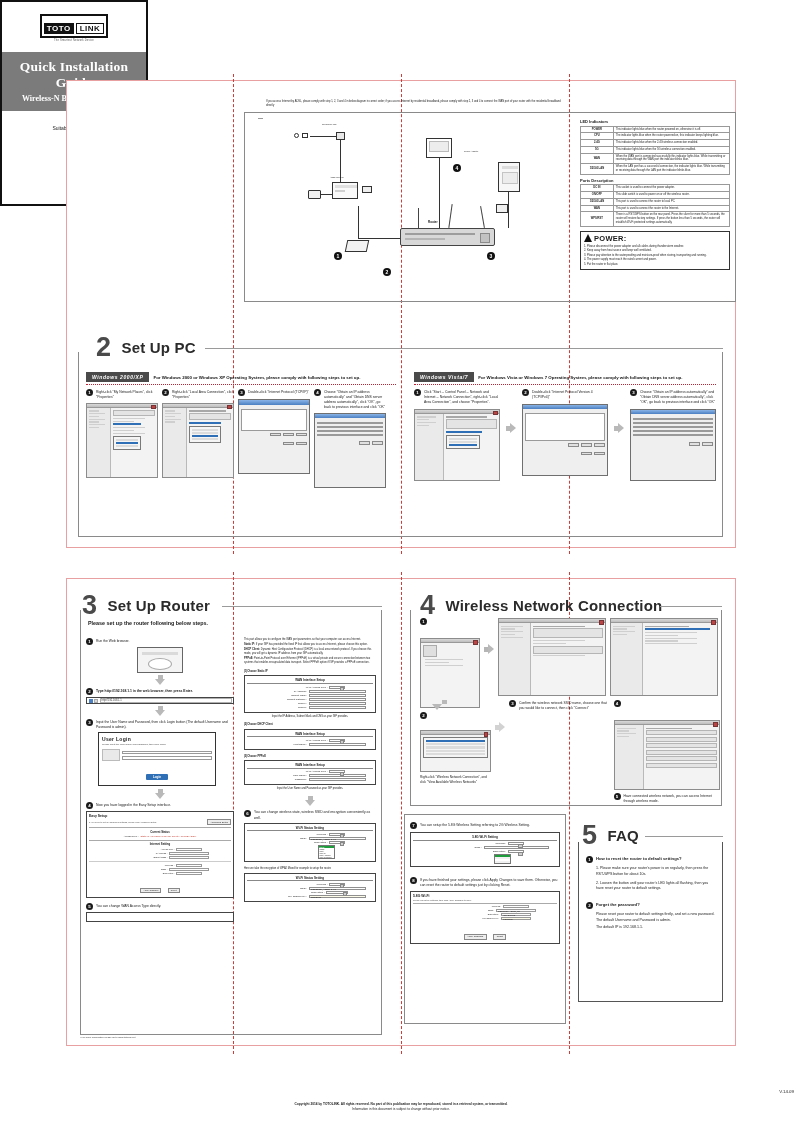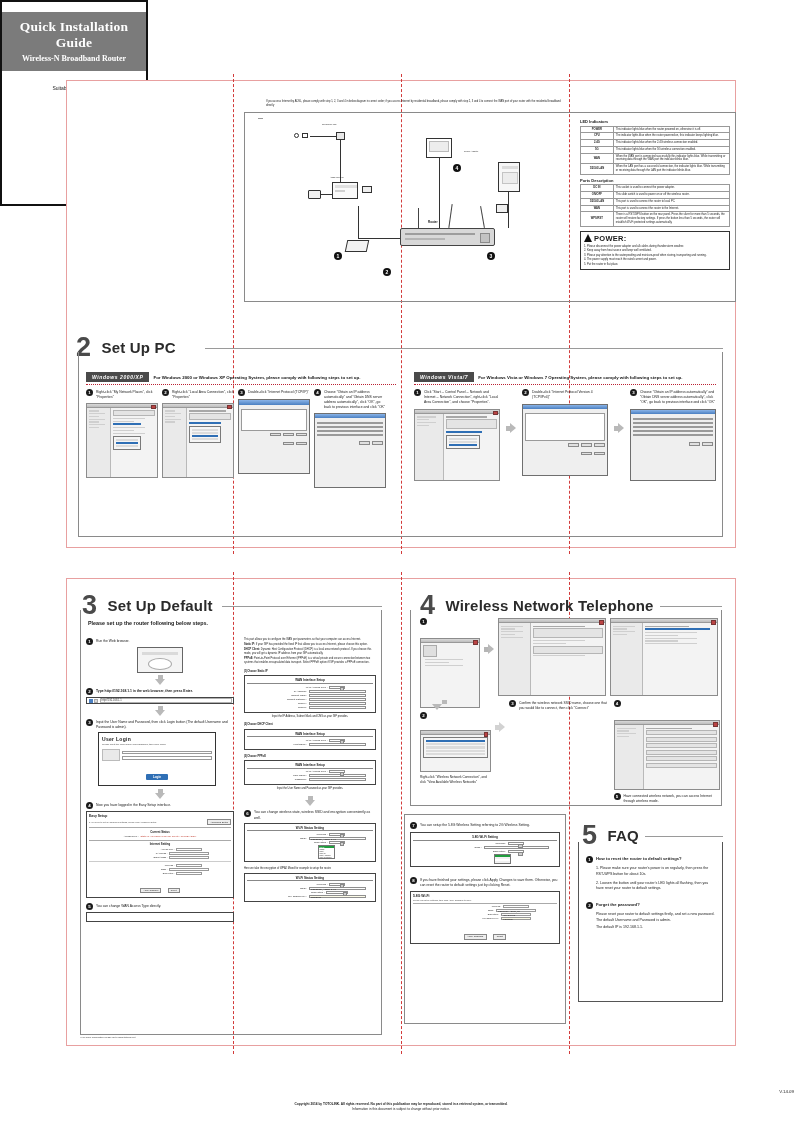--- a/index.html
+++ b/index.html
@@ -218,20 +218,26 @@
 </style>
 </head>
 <body>
 
 <div class="sheet sheet-top"></div>
 <div class="fold" style="left:233px; top:74px; height:480px;"></div>
 <div class="fold" style="left:401px; top:74px; height:480px;"></div>
 <div class="fold" style="left:569px; top:74px; height:480px;"></div>
 
 <div class="cover">
+  <div class="logo-wrap">
+    <span class="logo">
+      <span class="logo-a">TOTO</span><span class="logo-b">LINK</span>
+    </span>
+    <div class="logo-tag">The Smartest Network Device</div>
+  </div>
   <div class="cover-band">
     <h1>Quick Installation Guide</h1>
     <h2>Wireless-N Broadband Router</h2>
   </div>
   <div class="cover-suit">Suitable for: A850R</div>
   <div class="cover-ver">V.14.09</div>
   <div class="cover-copy">
     <div class="c1">Copyright 2014 by TOTOLINK. All rights reserved. No part of this publication may be reproduced, stored in a retrieval system, or transmitted.</div>
     <div>Information in this document is subject to change without prior notice.</div>
   </div>
@@ -367,21 +373,21 @@
     <div class="note-list">
       <div>1. Please disconnect the power adapter and all cables during thunderstorm weather.</div>
       <div>2. Keep away from heat source and keep well ventilated.</div>
       <div>3. Please pay attention to the waterproofing and moisture-proof when storing, transporting and running.</div>
       <div>4. The power supply must reach the rated current and power.</div>
       <div>5. Put the router in flat place.</div>
     </div>
   </div>
 </div>
 
-<div class="panel" style="left:76px; top:334px;">
+<div class="panel" style="left:96px; top:334px;">
   <span class="sec-num">2</span>
   <span class="sec-title">Set Up PC</span>
 </div>
 <div class="sec-rule" style="left:205px; top:348px; width:518px;"></div>
 <div style="position:absolute; left:78px; top:352px; width:645px; height:185px; border-left:.8px solid #8a8a8a; border-bottom:.8px solid #8a8a8a; border-right:.8px solid #8a8a8a;"></div>
 
 <div style="position:absolute; left:86px; top:372px; width:310px;">
   <div class="os-row">
     <span class="os-tag">Windows 2000/XP</span>
     <span class="os-desc">For Windows 2000 or Windows XP Operating System, please comply with following steps to set up.</span>
@@ -617,21 +623,21 @@
   </div>
 </div>
 
 <div class="sheet sheet-bot"></div>
 <div class="fold" style="left:233px; top:572px; height:482px;"></div>
 <div class="fold" style="left:401px; top:572px; height:482px;"></div>
 <div class="fold" style="left:569px; top:572px; height:482px;"></div>
 
 <div class="panel" style="left:82px; top:592px;">
   <span class="sec-num">3</span>
-  <span class="sec-title">Set Up Default</span>
+  <span class="sec-title">Set Up Router</span>
 </div>
 <div class="sec-rule" style="left:222px; top:606px; width:160px;"></div>
 <div style="position:absolute; left:80px; top:610px; width:302px; height:425px; border-left:.8px solid #8a8a8a; border-bottom:.8px solid #8a8a8a; border-right:.8px solid #8a8a8a;"></div>
 
 <div style="position:absolute; left:88px; top:620px; width:290px; font-size:5.4px; font-weight:bold;">Please set up the router following below steps.</div>
 
 <div style="position:absolute; left:86px; top:638px; width:148px;">
 
   <div class="step">
     <span class="bullet">1</span>
@@ -919,21 +925,21 @@
       <span style="display:inline-block; border:.4px solid #888; background:#eee; font-size:2.4px; padding:.5px 2.5px; margin-right:2px;">Apply Changes</span>
       <span style="display:inline-block; border:.4px solid #888; background:#eee; font-size:2.4px; padding:.5px 2.5px;">Reset</span>
     </div>
   </div>
 </div>
 
 <div class="foot-note" style="left:80px; top:1036px;">* For more information please go to www.totolink.net</div>
 
 <div class="panel" style="left:420px; top:592px;">
   <span class="sec-num">4</span>
-  <span class="sec-title">Wireless Network Telephone</span>
+  <span class="sec-title">Wireless Network Connection</span>
 </div>
 <div class="sec-rule" style="left:660px; top:606px; width:62px;"></div>
 <div style="position:absolute; left:410px; top:610px; width:312px; height:196px; border-left:.8px solid #8a8a8a; border-bottom:.8px solid #8a8a8a; border-right:.8px solid #8a8a8a;"></div>
 
 <div style="position:absolute; left:420px; top:618px; width:300px; display:flex; gap:4px; align-items:flex-start;">
   <div style="width:60px;">
     <span class="bullet">1</span>
     <div class="shot" style="height:70px; margin-top:2px;">
       <div class="tb"></div>
       <div style="padding:2px;">

